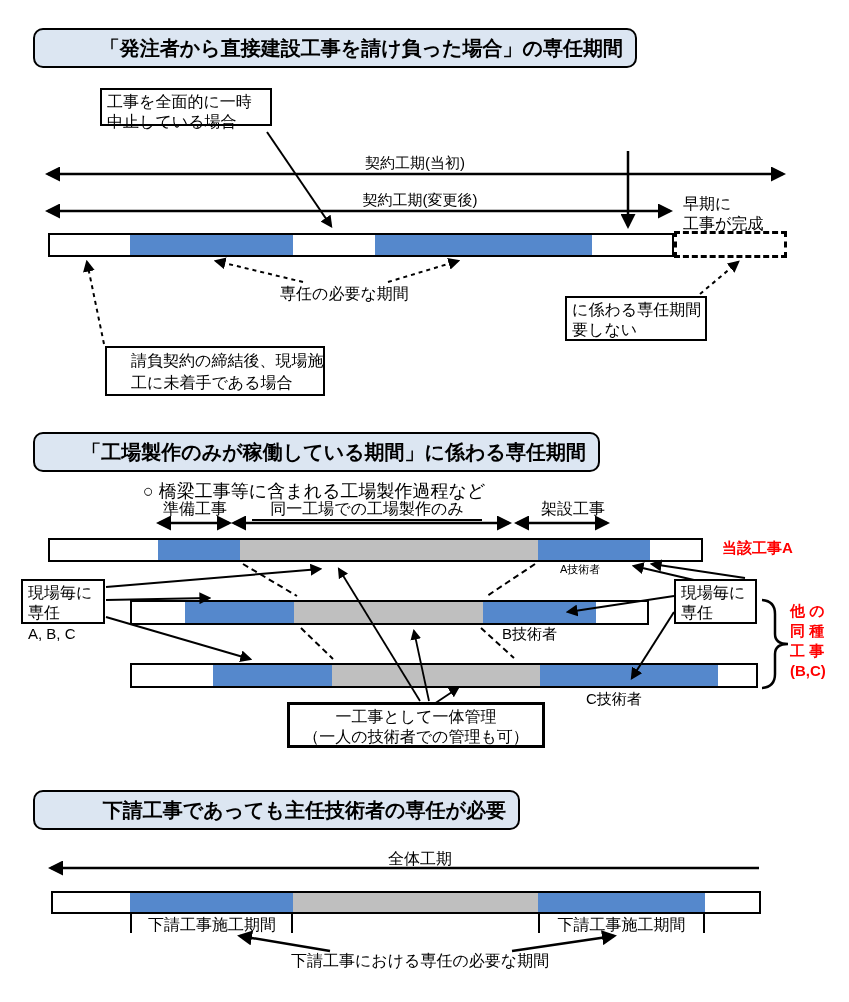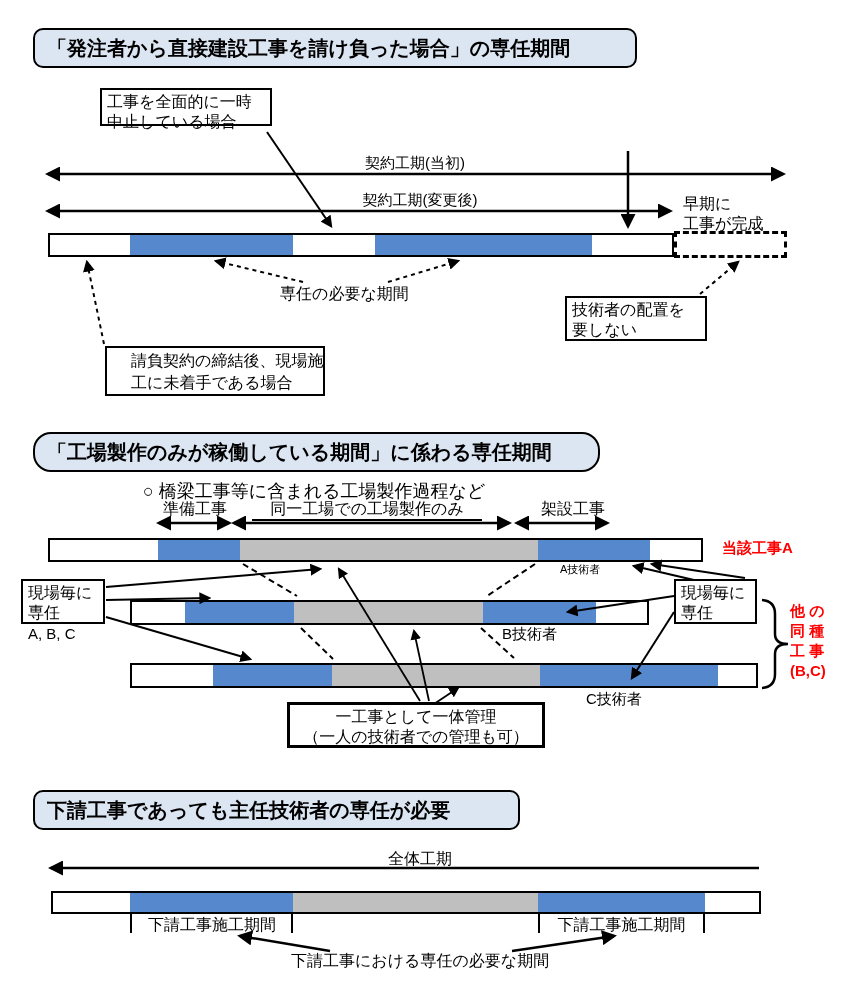--- a/index.html
+++ b/index.html
@@ -1,21 +1,21 @@
 <!DOCTYPE html>
 <html style="--blue: #5588CC; --gray: #BFBFBF; --titlebg: #DCE6F2; --red: #FF0000;"><head>
 <meta charset="utf-8">
 <style>
   html,body{margin:0;padding:0;background:#fff;}
   #stage{position:relative;width:849px;height:1002px;background:#fff;overflow:hidden;
          font-family:"Liberation Sans",sans-serif;color:#000;}
   #arrow-layer{position:absolute;left:0;top:0;width:849px;height:1002px;pointer-events:none;}
   .title-box{position:absolute;box-sizing:border-box;border:2px solid #000;border-radius:10px;
              background:var(--titlebg);font-weight:bold;font-size:20px;line-height:24px;
-             padding:6px 12px;white-space:nowrap;}
+             padding:6px 12px;white-space:nowrap;text-align:right;}
   .callout{position:absolute;box-sizing:border-box;border:2px solid #000;background:#fff;
            font-size:16px;line-height:20px;padding:2px 5px;white-space:nowrap;}
   .lbl{position:absolute;font-size:16px;line-height:19px;white-space:nowrap;}
   .bar{position:absolute;box-sizing:border-box;border:2px solid #000;background:#fff;}
   .bar .seg{position:absolute;top:0;bottom:0;}
   .seg-blue{background:var(--blue);}
   .seg-gray{background:var(--gray);}
   .red{color:var(--red);font-weight:bold;}
   .ctr{text-align:center;}
 </style>
@@ -42,30 +42,30 @@
 
   <div class="bar" style="left:48px;top:233px;width:626px;height:24px;">
     <div class="seg seg-blue" style="left:80px;width:163px;"></div>
     <div class="seg seg-blue" style="left:325px;width:217px;"></div>
   </div>
   <div style="position:absolute;box-sizing:border-box;left:674px;top:231px;width:113px;height:27px;border:3px dashed #000;background:#fff;"></div>
 
   <div class="lbl" style="left:280px;top:284px;">専任の必要な期間</div>
 
   <div class="callout" style="left:565px;top:296px;width:142px;height:45px;">
-    <div>技術者の配置を</div>
+    <div>に係わる専任期間</div>
     <div>要しない</div>
   </div>
 
   <div class="callout" style="left:105px;top:346px;width:220px;height:50px;line-height:22px;padding-left:24px;">
     <div>請負契約の締結後、現場施</div>
     <div>工に未着手である場合</div>
   </div>
 
-  <div class="title-box" style="left:33px;top:432px;width:567px;height:40px;border-radius:18px;">「工場製作のみが稼働している期間」に係わる専任期間</div>
+  <div class="title-box" style="left:33px;top:432px;width:567px;height:40px;">「工場製作のみが稼働している期間」に係わる専任期間</div>
 
   <div class="lbl" style="left:143px;top:482px;font-size:18px;">○ 橋梁工事等に含まれる工場製作過程など</div>
 
   <div class="lbl ctr" style="left:157px;top:499px;width:76px;">準備工事</div>
   <div class="lbl ctr" style="left:252px;top:499px;width:230px;border-bottom:2px solid #000;padding-bottom:1px;">同一工場での工場製作のみ</div>
   <div class="lbl ctr" style="left:533px;top:499px;width:80px;">架設工事</div>
 
   <div class="bar" style="left:48px;top:538px;width:655px;height:24px;">
     <div class="seg seg-blue" style="left:108px;width:82px;"></div>
     <div class="seg seg-gray" style="left:190px;width:298px;"></div>

